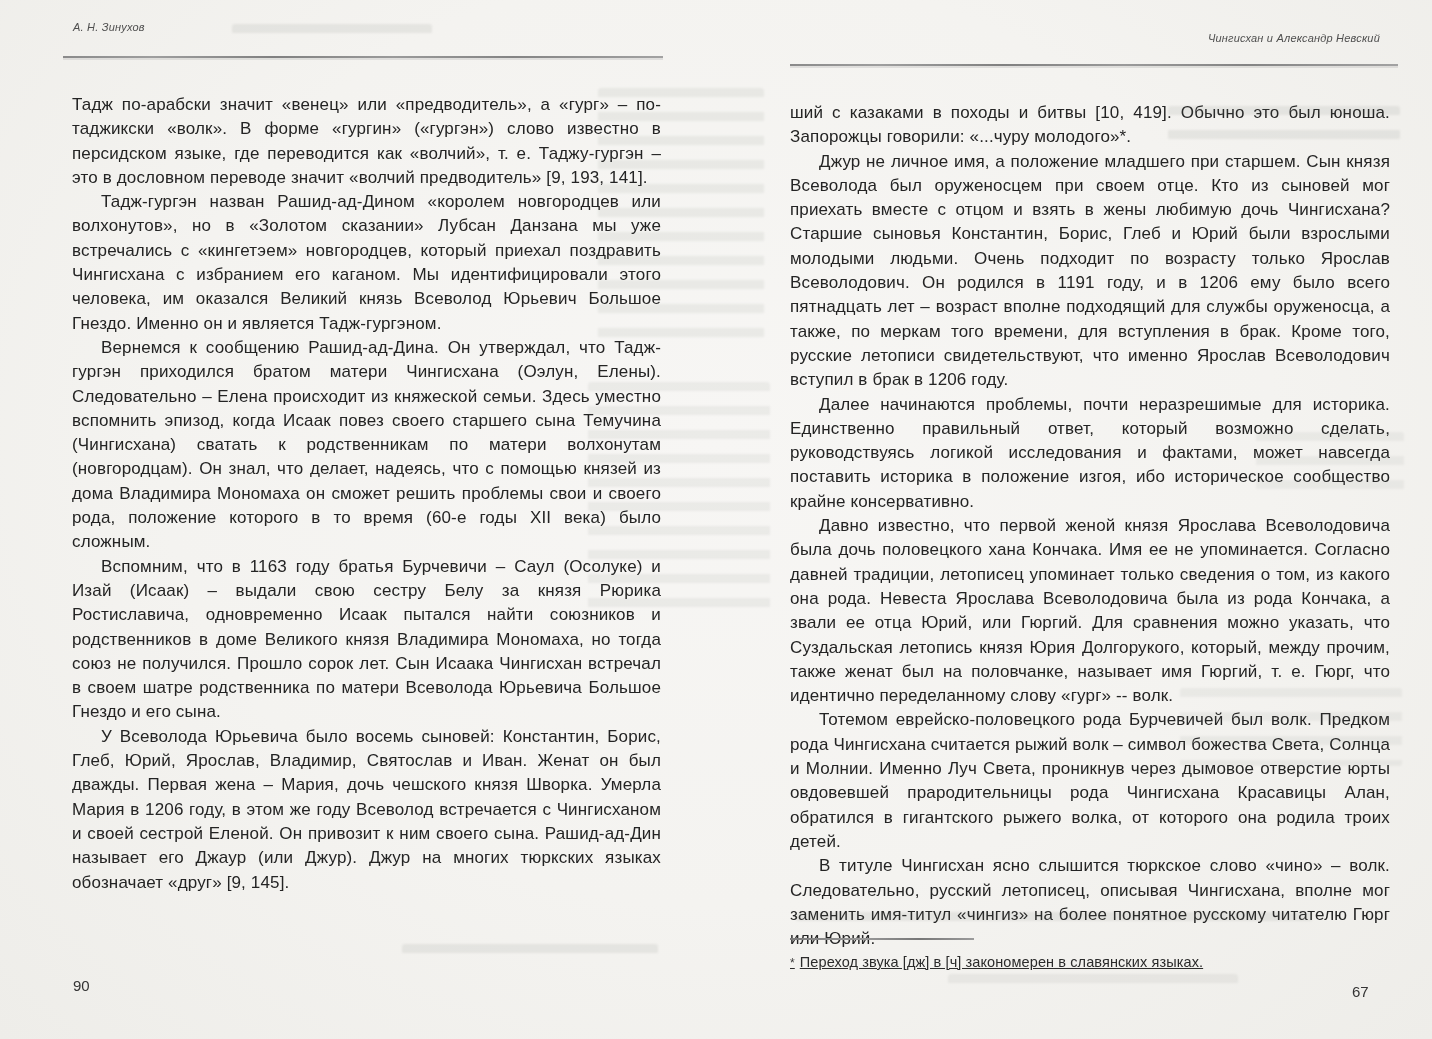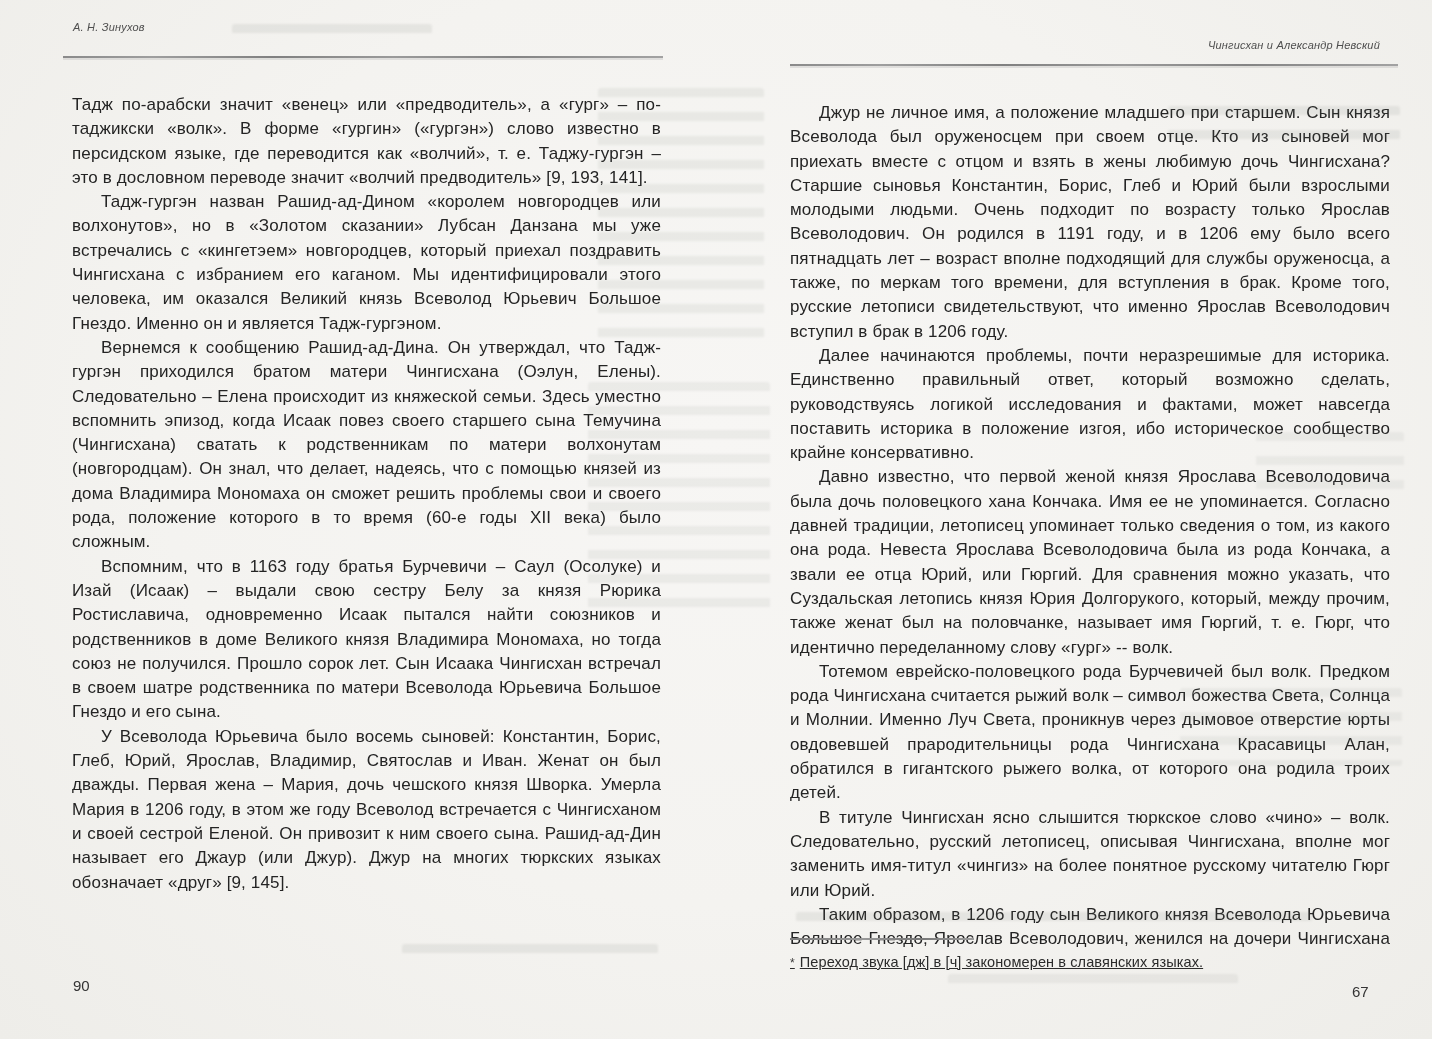--- a/index.html
+++ b/index.html
@@ -17,21 +17,21 @@
 
   .running-head {
     position: absolute;
     font-style: italic;
     font-size: 11px;
     color: #4e4e4e;
     letter-spacing: .2px;
     white-space: nowrap;
   }
   .head-left  { left: 73px;  top: 21px; }
-  .head-right { left: 790px; top: 39px; width: 590px; text-align: right; }
+  .head-right { left: 790px; top: 32px; width: 590px; text-align: right; }
 
   .head-rule {
     position: absolute;
     height: 2px;
     background: linear-gradient(90deg,#8a8a8a 0%,#9e9e9e 15%,#808080 35%,#9a9a9a 55%,#848484 75%,#a2a2a2 100%);
     box-shadow: 0 2px 0 rgba(150,150,150,.22);
   }
   .rule-left  { left: 63px;  top: 56px; width: 600px; }
   .rule-right { left: 790px; top: 64px; width: 608px; }
 
@@ -123,20 +123,21 @@
     </div>
 
     <div class="page-number no-left">90</div>
   </section>
 
   <section>
     <div class="running-head head-right">Чингисхан и Александр Невский</div>
     <div class="head-rule rule-right"></div>
 
     <div class="page-body body-right">
+      <p>ший с казаками в походы и битвы [10, 419]. Обычно это был юноша. Запорожцы говорили: «...чуру молодого»*.</p>
       <p class="ind">Джур не личное имя, а положение младшего при старшем. Сын князя Всеволода был оруженосцем при своем отце. Кто из сыновей мог приехать вместе с отцом и взять в жены любимую дочь Чингисхана? Старшие сыновья Константин, Борис, Глеб и Юрий были взрослыми молодыми людьми. Очень подходит по возрасту только Ярослав Всеволодович. Он родился в 1191 году, и в 1206 ему было всего пятнадцать лет – возраст вполне подходящий для службы оруженосца, а также, по меркам того времени, для вступления в брак. Кроме того, русские летописи свидетельствуют, что именно Ярослав Всеволодович вступил в брак в 1206 году.</p>
       <p class="ind">Далее начинаются проблемы, почти неразрешимые для историка. Единственно правильный ответ, который возможно сделать, руководствуясь логикой исследования и фактами, может навсегда поставить историка в положение изгоя, ибо историческое сообщество крайне консервативно.</p>
       <p class="ind">Давно известно, что первой женой князя Ярослава Всеволодовича была дочь половецкого хана Кончака. Имя ее не упоминается. Согласно давней традиции, летописец упоминает только сведения о том, из какого она рода. Невеста Ярослава Всеволодовича была из рода Кончака, а звали ее отца Юрий, или Гюргий. Для сравнения можно указать, что Суздальская летопись князя Юрия Долгорукого, который, между прочим, также женат был на половчанке, называет имя Гюргий, т. е. Гюрг, что идентично переделанному слову «гург» -- волк.</p>
       <p class="ind">Тотемом еврейско-половецкого рода Бурчевичей был волк. Предком рода Чингисхана считается рыжий волк – символ божества Света, Солнца и Молнии. Именно Луч Света, проникнув через дымовое отверстие юрты овдовевшей прародительницы рода Чингисхана Красавицы Алан, обратился в гигантского рыжего волка, от которого она родила троих детей.</p>
       <p class="ind">В титуле Чингисхан ясно слышится тюркское слово «чино» – волк. Следовательно, русский летописец, описывая Чингисхана, вполне мог заменить имя-титул «чингиз» на более понятное русскому читателю Гюрг или Юрий.</p>
       <p class="ind">Таким образом, в 1206 году сын Великого князя Всеволода Юрьевича Большое Гнездо, Ярослав Всеволодович, женился на дочери Чингисхана Алталун и, если верить русским источникам, в этом же году женился на дочери половецкого хана Юрия (Гюргия)</p>
     </div>
 
     <div class="footnote-rule"></div>
     <div class="footnote">

